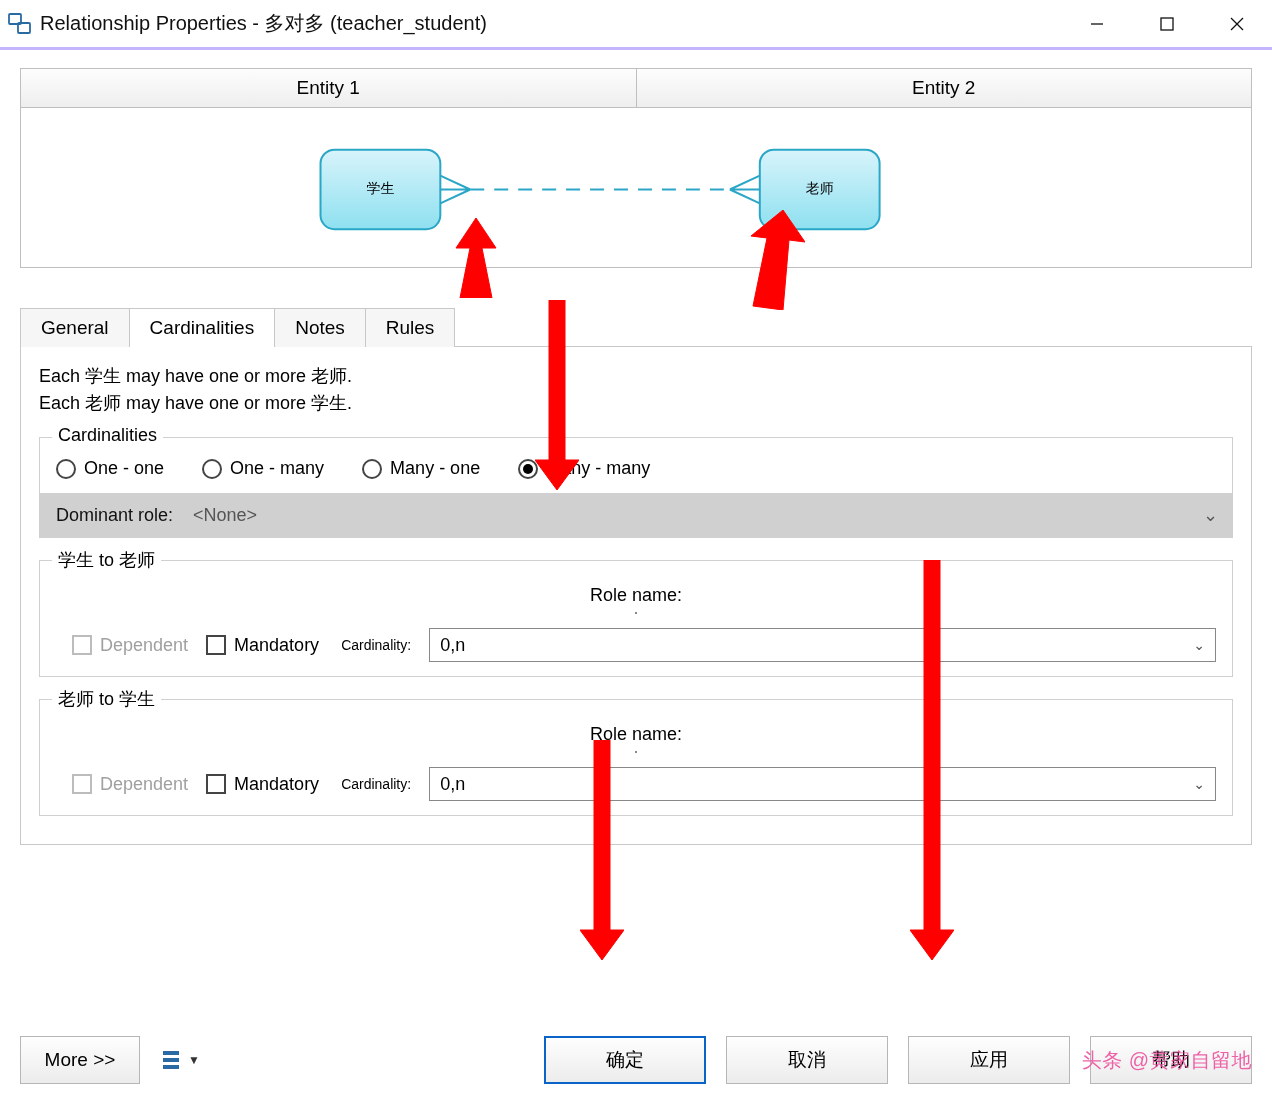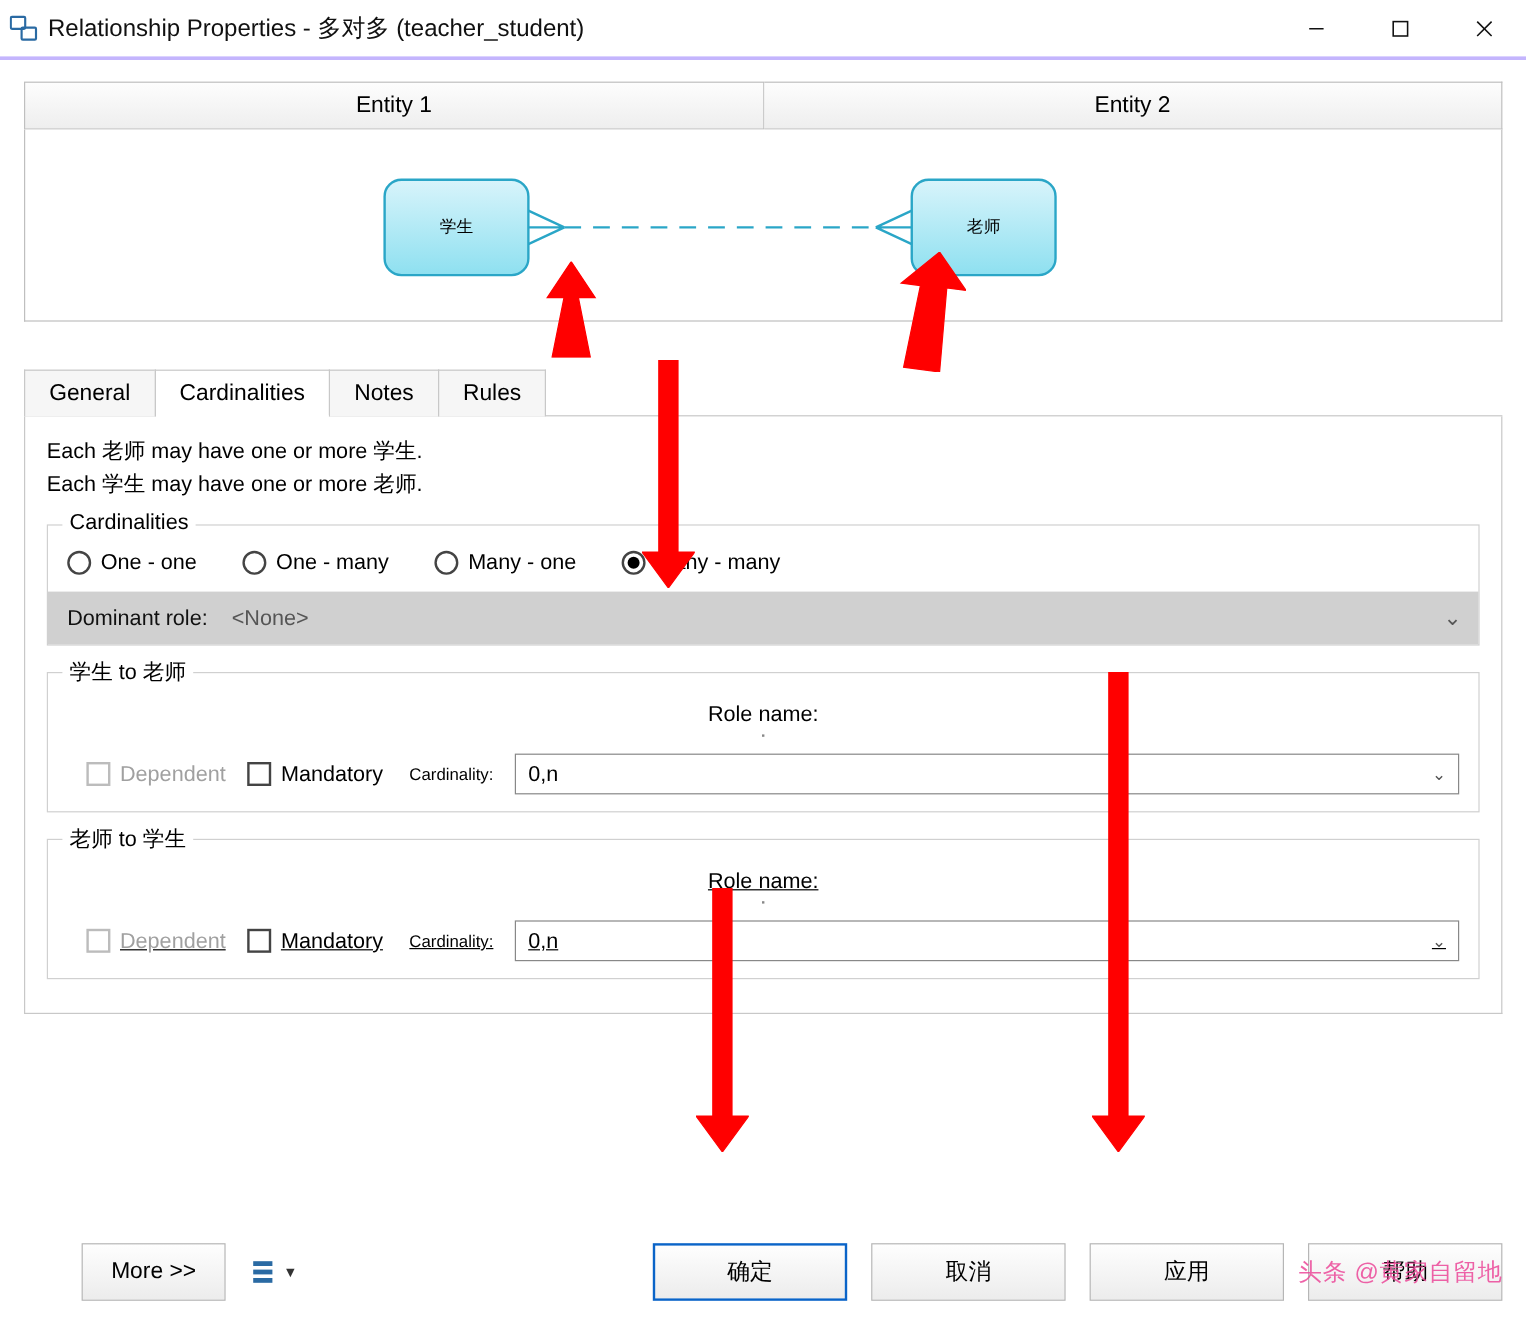--- a/index.html
+++ b/index.html
@@ -260,21 +260,21 @@
   .btn {
     min-width: 162px;
     height: 48px;
     border: 1px solid #b6b6b6;
     background: linear-gradient(#fefefe,#ececec);
     font-size: 19px;
     display: flex; align-items: center; justify-content: center;
     cursor: default;
   }
   .btn.primary { border: 2px solid #0a64c8; }
-  .btn.more { min-width: 120px; margin-left: 48px; }
+  .btn.more { min-width: 120px; }
   .icon-btn {
     width: 50px; height: 48px;
     display: flex; align-items: center; justify-content: center;
     gap: 4px;
   }
   .icon-btn svg { fill: #2a6aa3; }
   .icon-btn .drop { color: #333; font-size: 12px; }
 
   
   .red-arrow {
@@ -359,22 +359,22 @@
   <div class="tabs">
     <div class="tab">General</div>
     <div class="tab active">Cardinalities</div>
     <div class="tab">Notes</div>
     <div class="tab">Rules</div>
   </div>
 
   <div class="tab-panel">
 
     <div class="desc-text">
+      <div>Each 学生 may have one or more 老师.</div>
       <div>Each 老师 may have one or more 学生.</div>
-      <div>Each 学生 may have one or more 老师.</div>
     </div>
 
     <div class="fieldset">
       <div class="legend">Cardinalities</div>
       <div class="radio-row">
         <div class="radio-item">
           <div class="radio-circle"></div>
           <span>One - one</span>
         </div>
         <div class="radio-item">
@@ -417,21 +417,21 @@
           <span>Mandatory</span>
         </div>
         <div class="card-label">Cardinality:</div>
         <div class="card-select">
           <span>0,n</span>
           <span class="chev">⌄</span>
         </div>
       </div>
     </div>
 
-    <div class="fieldset" style="margin-bottom:0;text-decoration:underline;">
+    <div class="fieldset" style="margin-bottom:0;">
       <div class="legend">老师 to 学生</div>
       <div class="role-row">
         <div class="rlabel">Role name:</div>
         <div class="rinput" value=""></div>
       </div>
       <div class="opts-row">
         <div class="checkbox-item disabled">
           <div class="cb"></div>
           <span>Dependent</span>
         </div>

